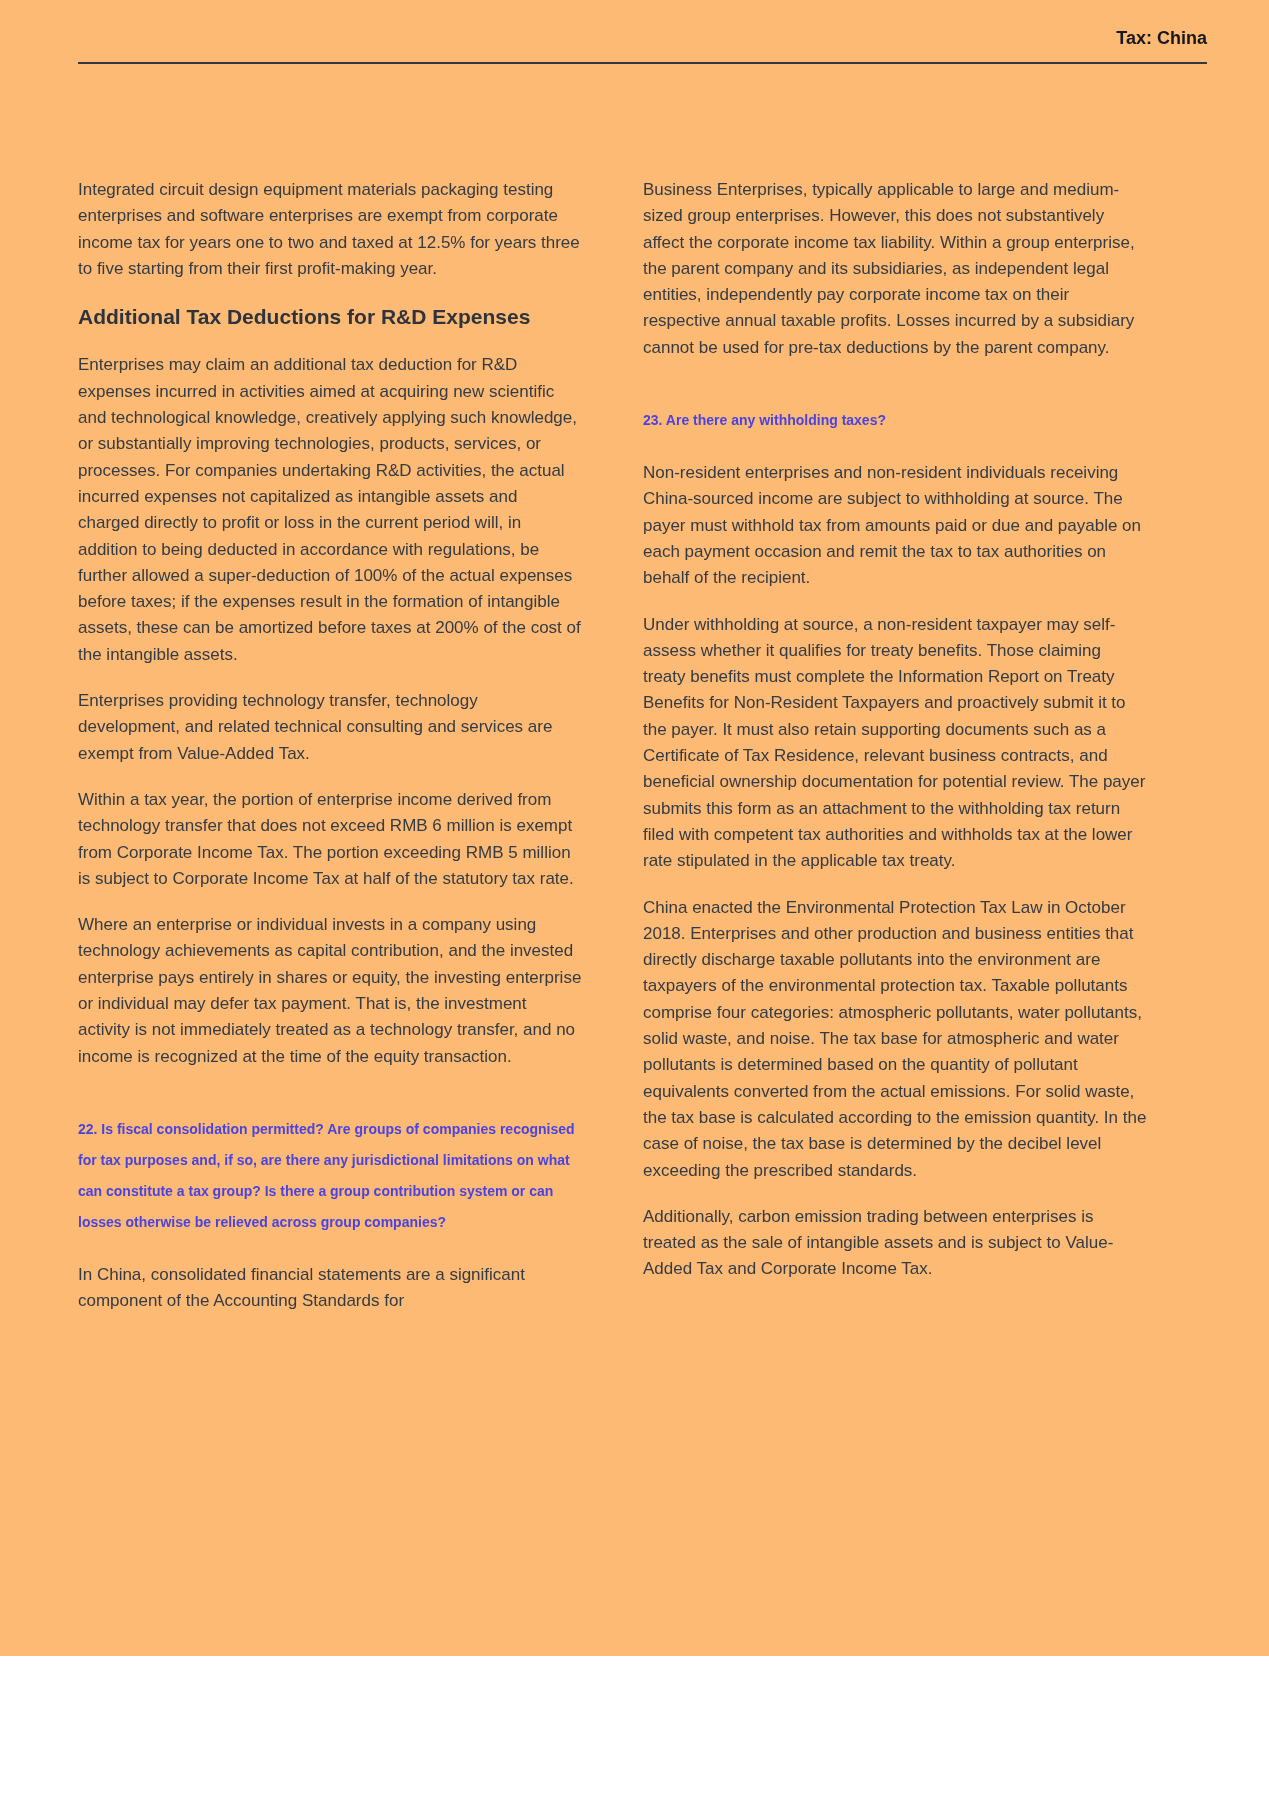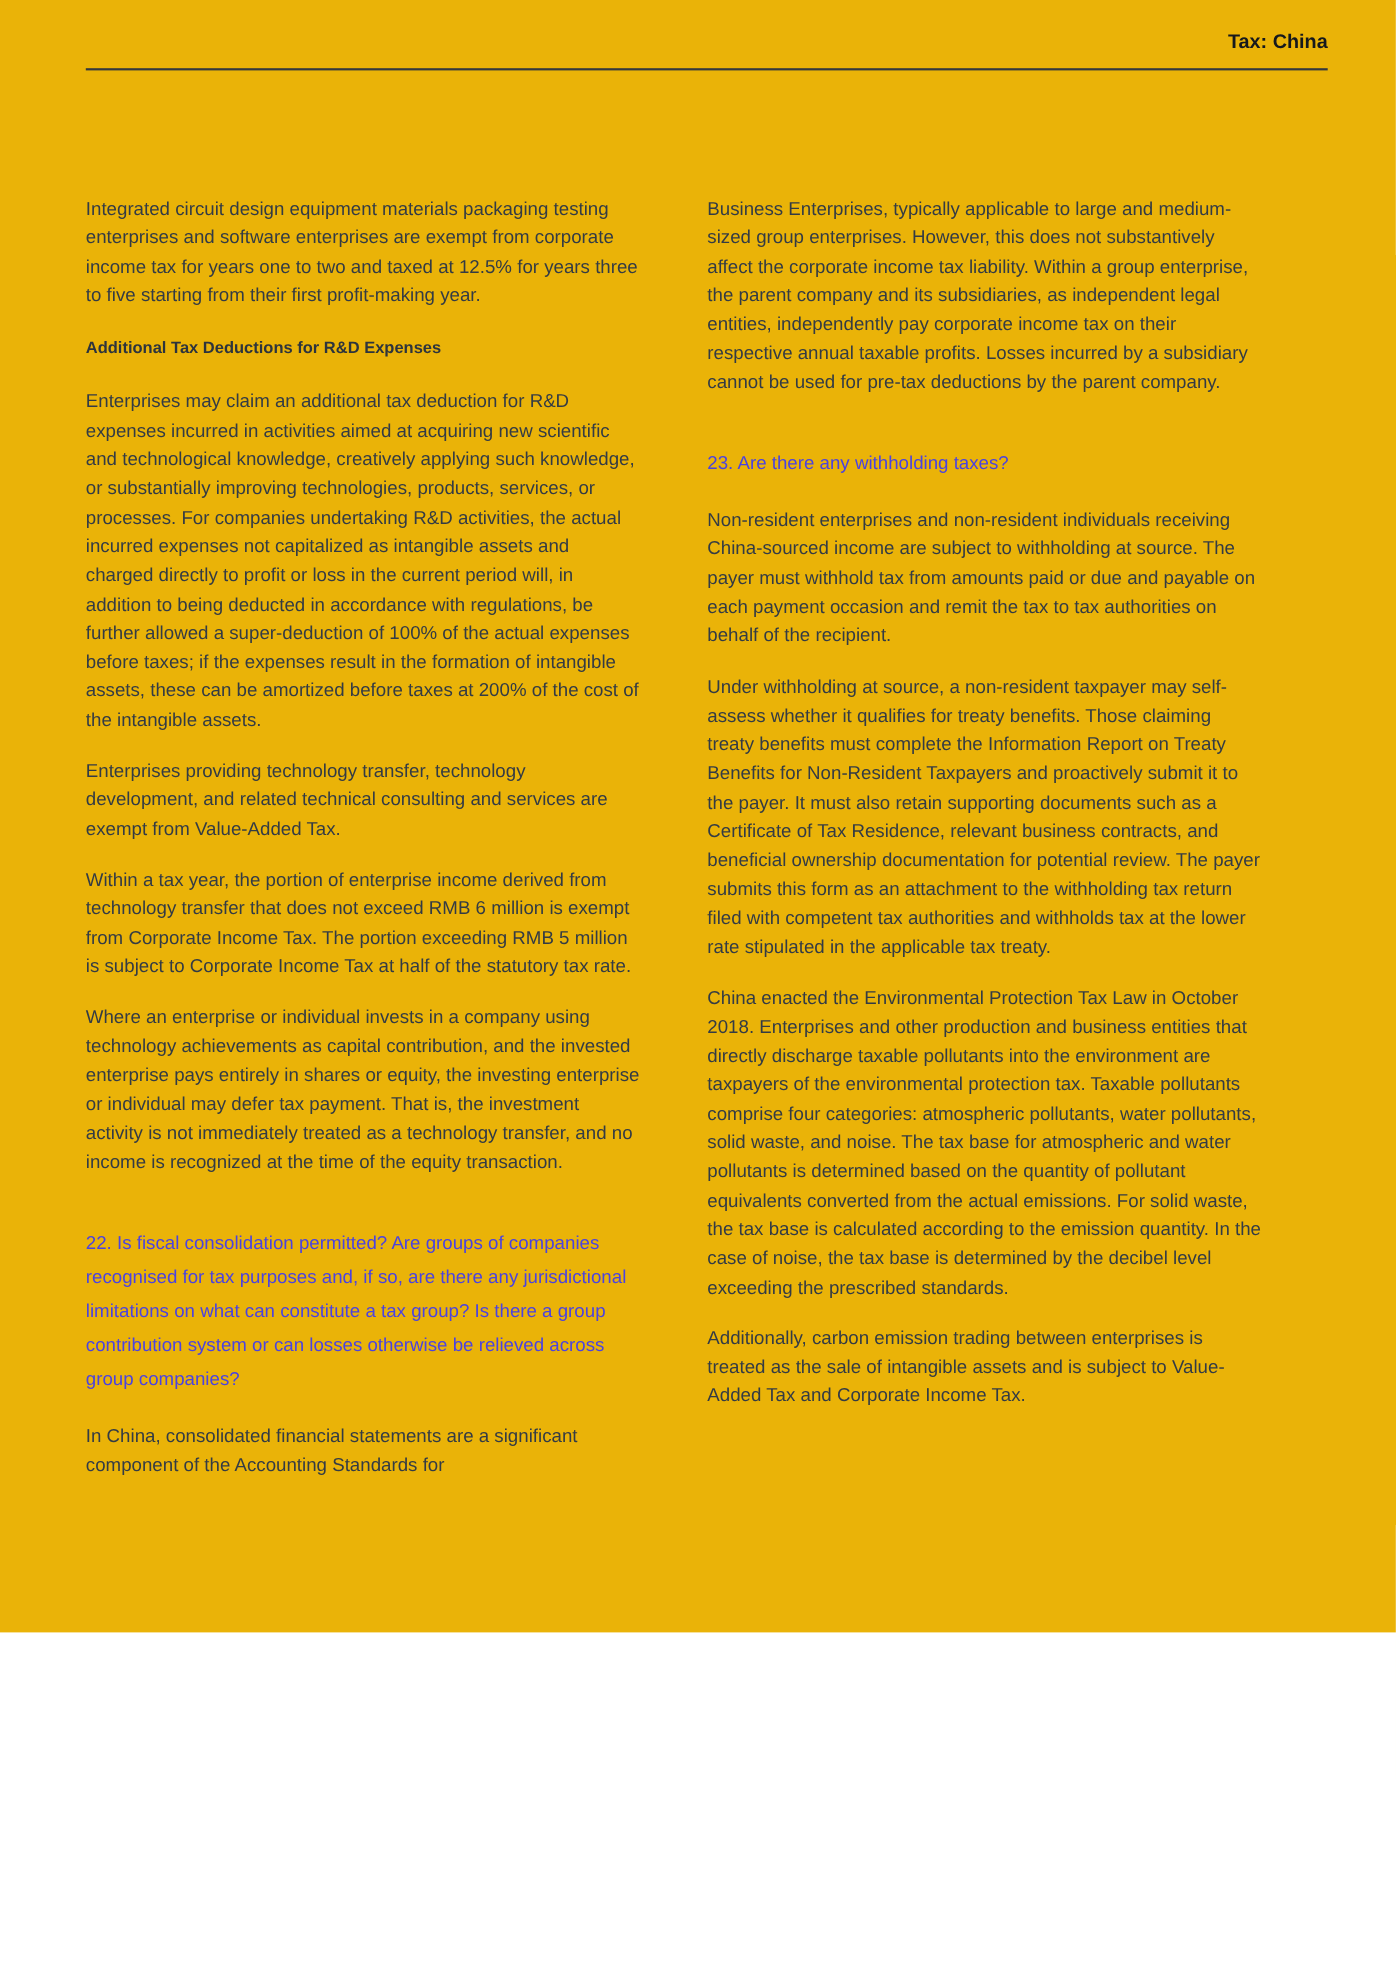--- a/index.html
+++ b/index.html
@@ -1,21 +1,21 @@
 <!DOCTYPE html>
 <html style="--accent: #4b43e0;"><head>
 <meta charset="utf-8">
 <style>
   html, body { margin: 0; padding: 0; background: #ffffff; }
   body { width: 1269px; height: 1794px; font-family: "Liberation Sans", sans-serif; }
   .page {
     position: relative;
     width: 1269px;
-    height: 1484px;
-    background: #eab308;
+    height: 1656px;
+    background: #fdba74;
     overflow: hidden;
   }
   .page-header {
     position: absolute;
     top: 0; left: 78px; right: 62px;
     padding-top: 28px;
     padding-bottom: 13px;
     border-bottom: 2px solid #33383e;
     text-align: right;
     font-size: 18px;
@@ -31,30 +31,30 @@
   }
   .col { width: 505px; }
   .col > :first-child { margin-top: 0; }
   .para {
     font-size: 17px;
     line-height: 26.3px;
     color: #333b45;
     margin: 20px 0;
   }
   .subhead {
-    font-size: 15px;
+    font-size: 21px;
     line-height: 26.3px;
     font-weight: 700;
     color: #2d343d;
     margin: 22px 0;
   }
   .question {
-    font-size: 17px;
+    font-size: 14px;
     line-height: 31px;
-    font-weight: 400;
+    font-weight: 700;
     color: var(--accent, #4b43e0);
     margin: 44px 0 24px 0;
   }
   .page-footer {
     position: absolute;
     left: 78px; right: 64px;
     top: 1772px;
     display: grid;
     grid-template-columns: 1fr auto 1fr;
     align-items: baseline;

